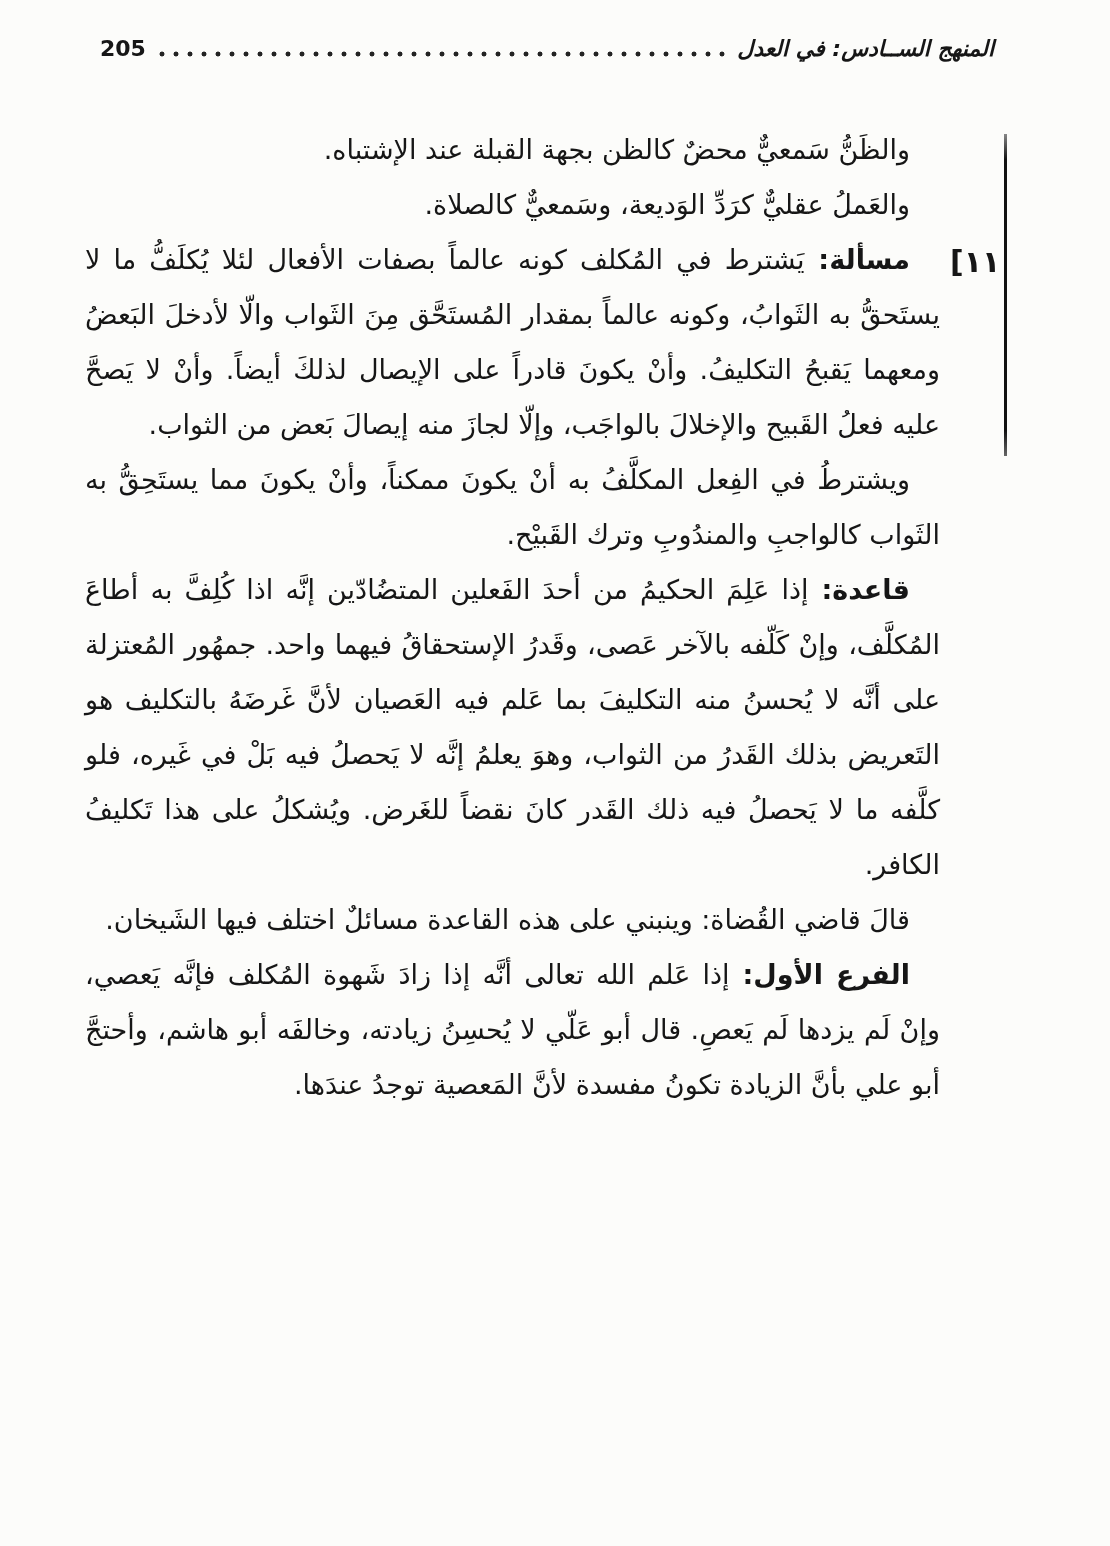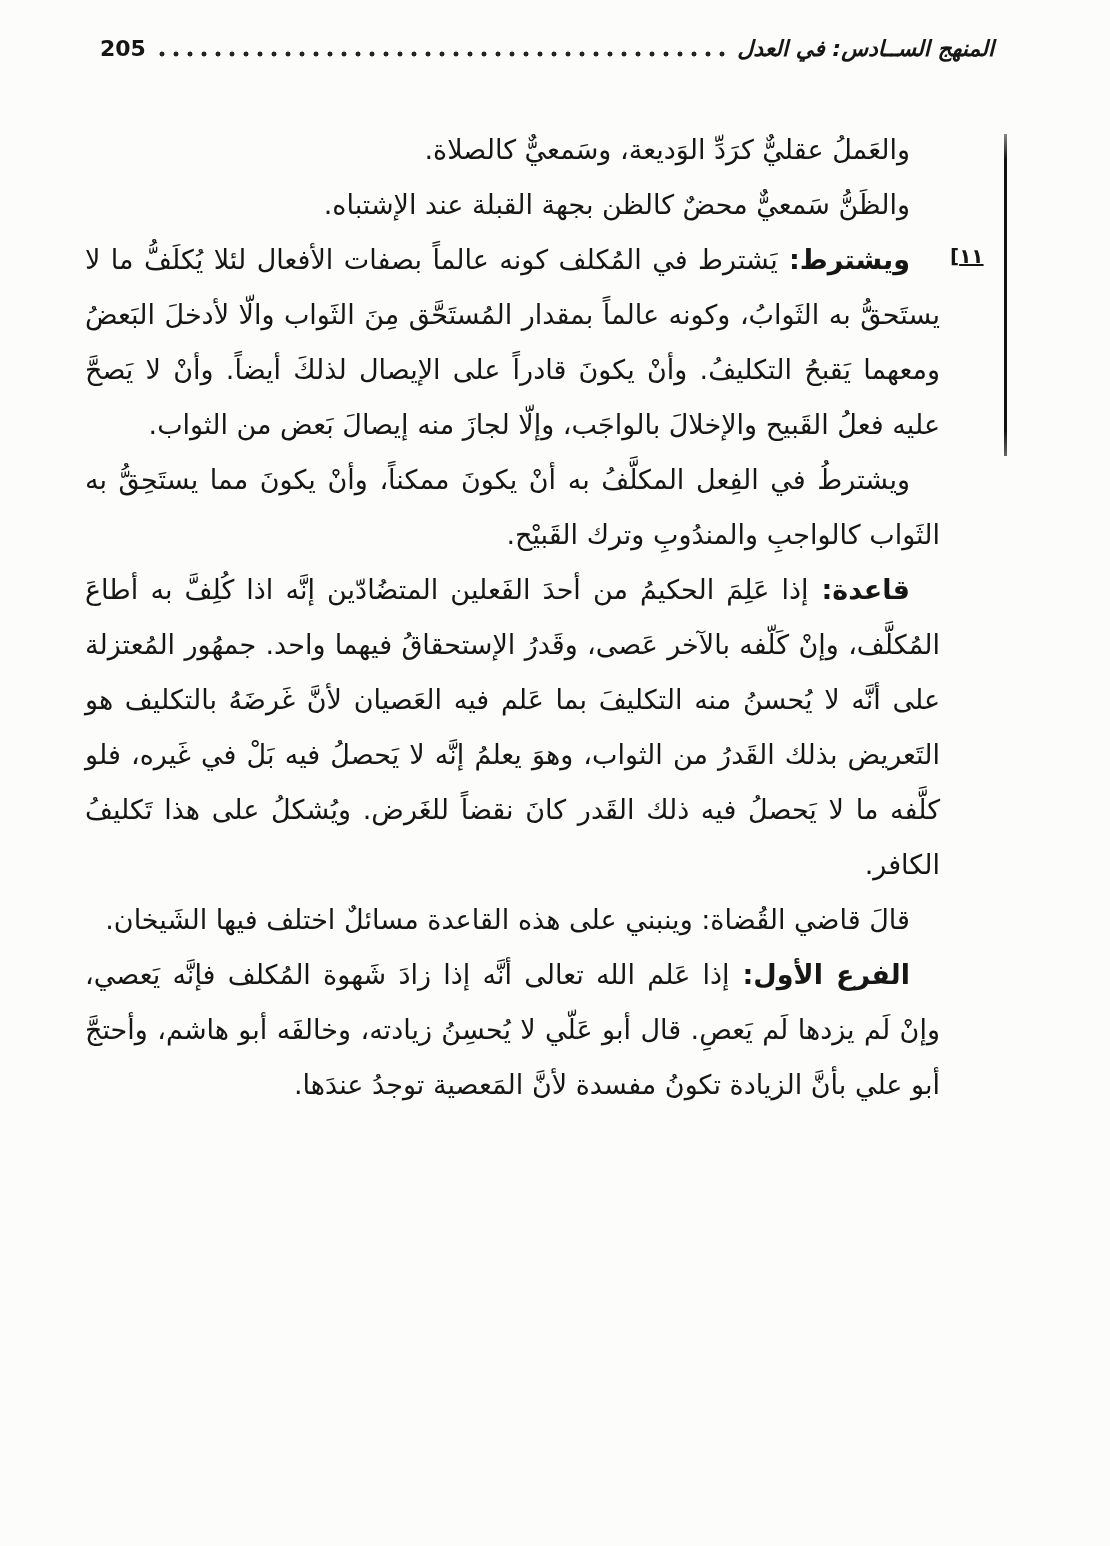--- a/index.html
+++ b/index.html
@@ -36,48 +36,47 @@
   .body p { margin:0; text-indent:30px; }
   .body b.lead { font-weight:bold; }
   
   .margin-rule {
     position:absolute; left:1004px; top:134px;
     width:2.5px; height:322px;
     background:linear-gradient(#888 0%, #111 8%, #111 92%, #666 100%);
   }
   .margin-marker {
     position:absolute; left:950px; top:244px;
-    direction:ltr; font-size:20px; font-weight:bold;
+    direction:ltr; font-size:30px; font-weight:bold;
     letter-spacing:2px;
-    text-decoration:underline;
   }
 </style>
 </head>
 <body>
 
 <div class="page">
 
   <div class="header">
     <span class="running-title">المنهج الســادس: في العدل</span>
     <span class="dots-leader"></span>
     <span class="page-number">205</span>
   </div>
 
   <div class="margin-rule"></div>
   <div class="margin-marker">[١١</div>
 
   <div class="body">
     <p>
+      <b class="lead"></b><span>والظَنُّ سَمعيٌّ محضٌ كالظن بجهة القبلة عند الإشتباه.</span>
+    </p>
+    <p>
       <b class="lead"></b><span>والعَملُ عقليٌّ كرَدِّ الوَديعة، وسَمعيٌّ كالصلاة.</span>
     </p>
     <p>
-      <b class="lead"></b><span>والظَنُّ سَمعيٌّ محضٌ كالظن بجهة القبلة عند الإشتباه.</span>
-    </p>
-    <p>
-      <b class="lead">ويشترط: </b><span>يَشترط في المُكلف كونه عالماً بصفات الأفعال لئلا يُكلَفُّ ما لا يستَحقُّ به الثَوابُ، وكونه عالماً بمقدار المُستَحَّق مِنَ الثَواب والّا لأدخلَ البَعضُ ومعهما يَقبحُ التكليفُ. وأنْ يكونَ قادراً على الإيصال لذلكَ أيضاً. وأنْ لا يَصحَّ عليه فعلُ القَبيح والإخلالَ بالواجَب، وإلّا لجازَ منه إيصالَ بَعض من الثواب.</span>
+      <b class="lead">مسألة: </b><span>يَشترط في المُكلف كونه عالماً بصفات الأفعال لئلا يُكلَفُّ ما لا يستَحقُّ به الثَوابُ، وكونه عالماً بمقدار المُستَحَّق مِنَ الثَواب والّا لأدخلَ البَعضُ ومعهما يَقبحُ التكليفُ. وأنْ يكونَ قادراً على الإيصال لذلكَ أيضاً. وأنْ لا يَصحَّ عليه فعلُ القَبيح والإخلالَ بالواجَب، وإلّا لجازَ منه إيصالَ بَعض من الثواب.</span>
     </p>
     <p>
       <b class="lead"></b><span>ويشترطُ في الفِعل المكلَّفُ به أنْ يكونَ ممكناً، وأنْ يكونَ مما يستَحِقُّ به الثَواب كالواجبِ والمندُوبِ وترك القَبيْح.</span>
     </p>
     <p>
       <b class="lead">قاعدة: </b><span>إذا عَلِمَ الحكيمُ من أحدَ الفَعلين المتضُادّين إنَّه اذا كُلِفَّ به أطاعَ المُكلَّف، وإنْ كَلّفه بالآخر عَصى، وقَدرُ الإستحقاقُ فيهما واحد. جمهُور المُعتزلة على أنَّه لا يُحسنُ منه التكليفَ بما عَلم فيه العَصيان لأنَّ غَرضَهُ بالتكليف هو التَعريض بذلك القَدرُ من الثواب، وهوَ يعلمُ إنَّه لا يَحصلُ فيه بَلْ في غَيره، فلو كلَّفه ما لا يَحصلُ فيه ذلك القَدر كانَ نقضاً للغَرض. ويُشكلُ على هذا تَكليفُ الكافر.</span>
     </p>
     <p>
       <b class="lead"></b><span>قالَ قاضي القُضاة: وينبني على هذه القاعدة مسائلٌ اختلف فيها الشَيخان.</span>
     </p>

